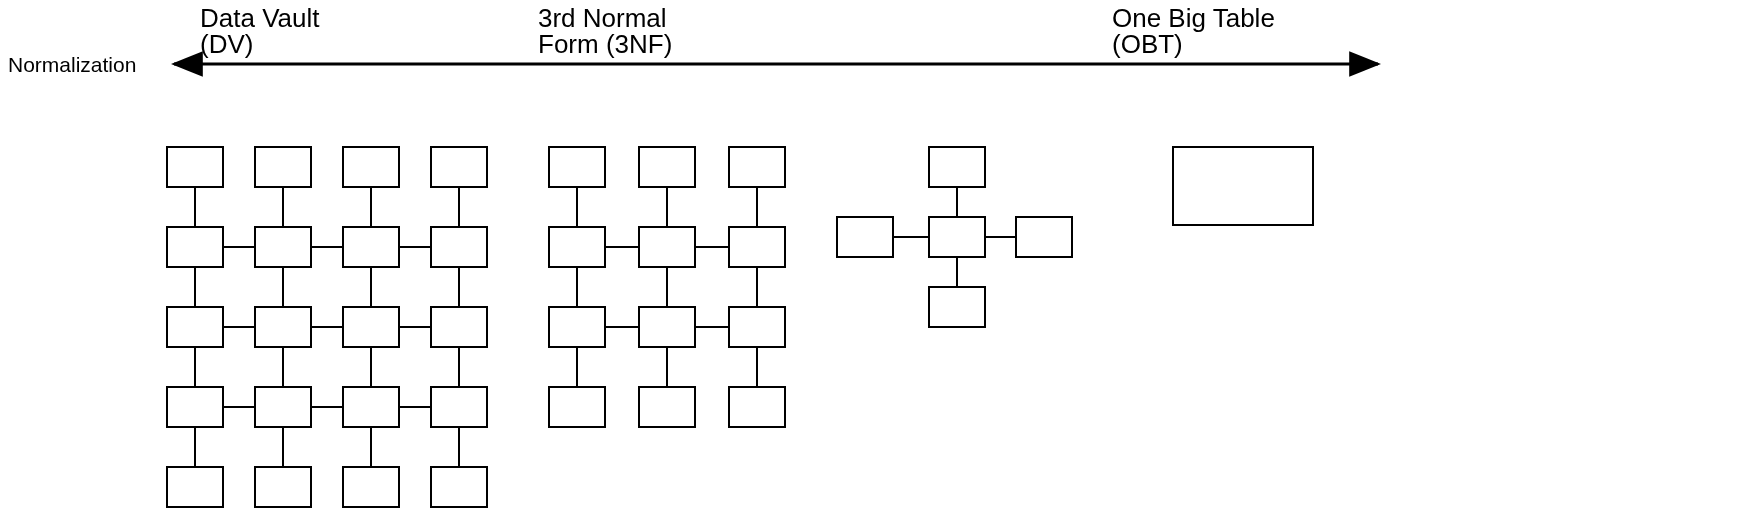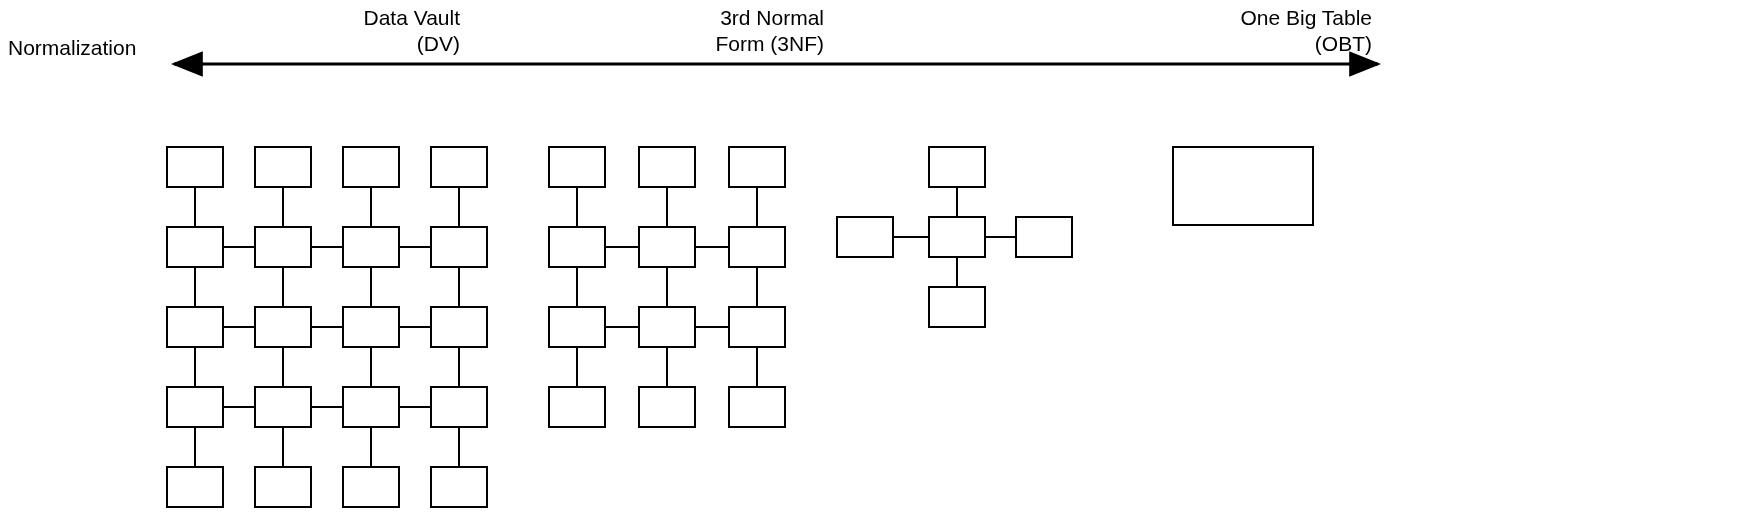--- a/index.html
+++ b/index.html
@@ -20,28 +20,28 @@
   }
 
   
   .axis-end-label {
     position: absolute;
     font-size: 21px;
     line-height: 25px;
     color: #000;
     white-space: nowrap;
   }
-  #label-normalization { left: 8px;  top: 35px; }
+  #label-normalization { left: 8px;  top: 52px; }
   #label-denormalization { left: 1404px; top: 52px; }
 
   .stage-label {
     position: absolute;
-    font-size: 21px;
+    font-size: 26px;
     line-height: 26px;
-    text-align: right;
+    text-align: left;
     color: #000;
     white-space: pre-line;
   }
 
   #axis-arrow {
     position: absolute;
     left: 160px;
     top: 48px;
     width: 1232px;
     height: 32px;
@@ -79,21 +79,21 @@
       <marker id="arrow-left" markerWidth="10" markerHeight="10" refX="1" refY="4" orient="auto" markerUnits="strokeWidth">
         <path d="M10,0 L0,4 L10,8 z" fill="#000000"></path>
       </marker>
     </defs>
     <line x1="14" y1="16" x2="1218" y2="16" stroke="#000000" stroke-width="3.2" marker-start="url(#arrow-left)" marker-end="url(#arrow-right)"></line>
   </svg>
 
   <div class="stage-label" style="left:200px; top:5px; width:260px;">Data Vault
 (DV)</div>
 
-  <div class="stage-label" style="left:564px; top:5px; width:260px;">3rd Normal
+  <div class="stage-label" style="left:538px; top:5px; width:260px;">3rd Normal
 Form (3NF)</div>
 
 
   <div class="stage-label" style="left:1112px; top:5px; width:260px;">One Big Table
 (OBT)</div>
 
   <div id="models-layer">
       <div class="model-box" style="left: 166px; top: 146px; width: 58px; height: 42px;"></div>
       <div class="model-box" style="left: 254px; top: 146px; width: 58px; height: 42px;"></div>
       <div class="model-box" style="left: 342px; top: 146px; width: 58px; height: 42px;"></div>

